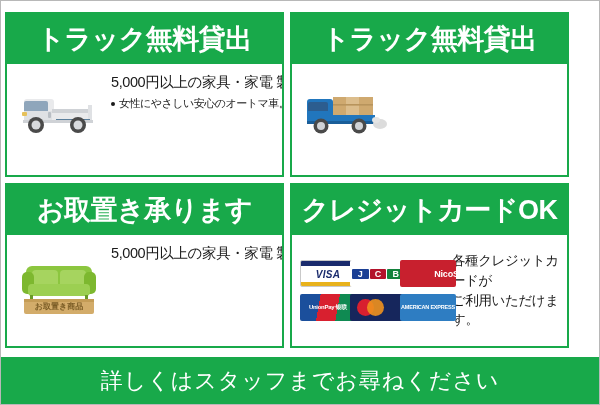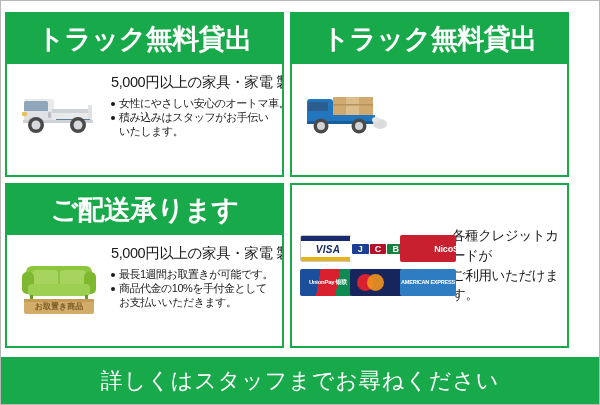--- a/index.html
+++ b/index.html
@@ -243,22 +243,20 @@
           <circle cx="20" cy="42" r="4.5" fill="#d8dadd"></circle>
           <circle cx="62" cy="42" r="8" fill="#4a4a4a"></circle>
           <circle cx="62" cy="42" r="4.5" fill="#d8dadd"></circle>
         </svg>
       </div>
       <div class="panel-text">
         <div class="lead">5,000円以上の家具・家電
 製品が対象となります。</div>
         <ul class="bullets">
           <li>女性にやさしい安心のオートマ車。</li>
-          <li>積み込みはスタッフがお手伝い
-いたします。</li>
         </ul>
       </div>
     </div>
   </div>
 
   <div class="panel">
     <div class="panel-header">
       <div class="panel-header-title">トラック無料貸出</div>
     </div>
     <div class="panel-body">
@@ -279,51 +277,49 @@
           <circle cx="58" cy="43" r="4" fill="#cfd2d6"></circle>
           <ellipse cx="79" cy="41" rx="7" ry="5" fill="#dcdcdc"></ellipse>
           <ellipse cx="75" cy="37" rx="4" ry="3" fill="#e4e4e4"></ellipse>
         </svg>
       </div>
     </div>
   </div>
 
   <div class="panel">
     <div class="panel-header">
-      <div class="panel-header-title">ご配送承ります</div>
+      <div class="panel-header-title">お取置き承ります</div>
     </div>
     <div class="panel-body">
       <div class="panel-figure">
         <svg width="90" height="64" viewBox="0 0 90 64" aria-hidden="true">
           <rect x="12" y="12" width="66" height="22" rx="6" fill="#8cc63f"></rect>
           <rect x="18" y="16" width="26" height="18" rx="4" fill="#a6d45f"></rect>
           <rect x="46" y="16" width="26" height="18" rx="4" fill="#a6d45f"></rect>
           <rect x="8" y="18" width="12" height="22" rx="5" fill="#7db82f"></rect>
           <rect x="70" y="18" width="12" height="22" rx="5" fill="#7db82f"></rect>
           <rect x="14" y="30" width="62" height="12" rx="4" fill="#9ccf52"></rect>
           <rect x="16" y="41" width="3" height="5" fill="#6a9a27"></rect>
           <rect x="71" y="41" width="3" height="5" fill="#6a9a27"></rect>
           <rect x="10" y="45" width="70" height="15" rx="2" fill="#d3ac6a"></rect>
           <rect x="10" y="45" width="70" height="3" fill="#c49c56"></rect>
           <text x="45" y="55" font-family="'Liberation Sans', sans-serif" font-size="8" fill="#7a5c25" text-anchor="middle">お取置き商品</text>
         </svg>
       </div>
       <div class="panel-text">
         <div class="lead">5,000円以上の家具・家電
 製品が対象となります。</div>
-        <ul class="bullets">
-          <li>最長1週間お取置きが可能です。</li>
-          <li>商品代金の10%を手付金として
-お支払いいただきます。</li>
-        </ul>
       </div>
     </div>
   </div>
 
   <div class="panel">
+    <div class="panel-header">
+      <div class="panel-header-title">クレジットカードOK</div>
+    </div>
     <div class="panel-body card-body">
       <div class="card-logos">
 
         <div class="card-logo logo-visa">
           <div class="visa-top"></div>
           <div class="visa-word">VISA</div>
           <div class="visa-bar"></div>
         </div>
 
         <div class="card-logo logo-jcb">

